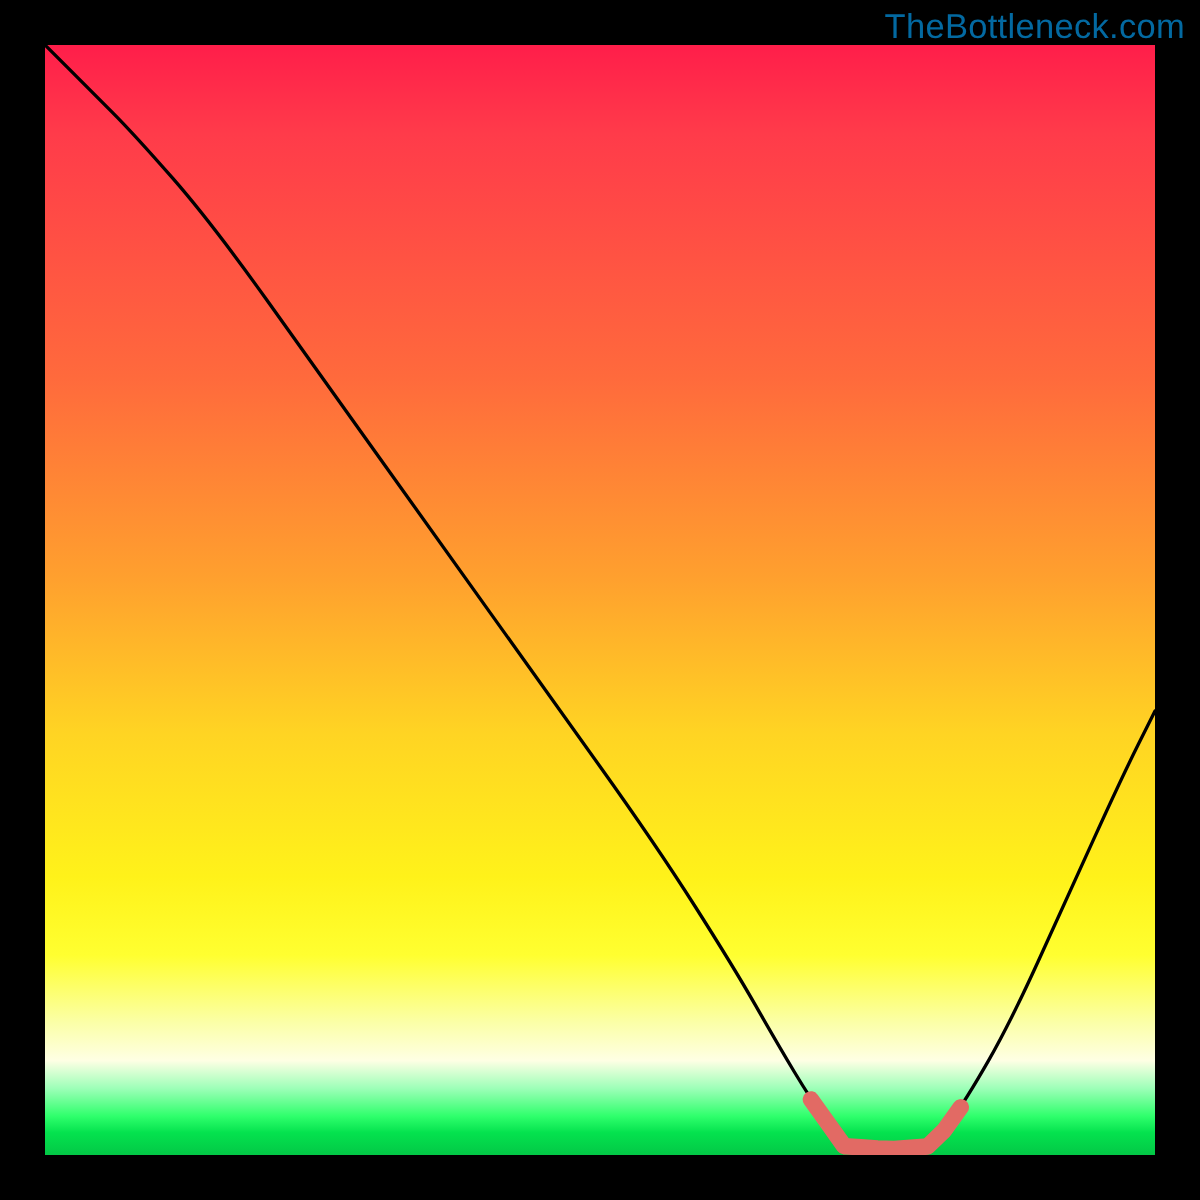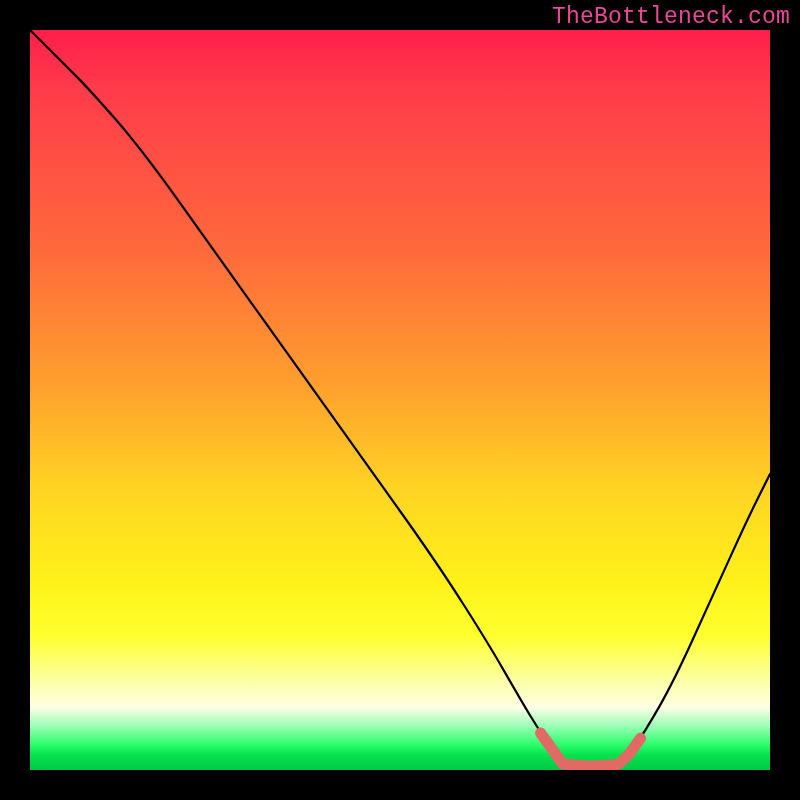--- a/index.html
+++ b/index.html
@@ -58,25 +58,24 @@
     fill: none;
     stroke: #e26a64;
     stroke-width: 11;
     stroke-linecap: round;
     stroke-linejoin: round;
   }
   .watermark {
     position: absolute;
     top: 4px;
     right: 10px;
-    color: #ec4899;
+    color: #0369a1;
     font-size: 23px;
     letter-spacing: 0.2px;
     user-select: none;
-    font-family: Liberation Mono, monospace;
   }
 </style>
 </head>
 <body>
 
 <div class="frame">
 
   <div class="watermark">TheBottleneck.com</div>
 
   <div class="plot-area">

